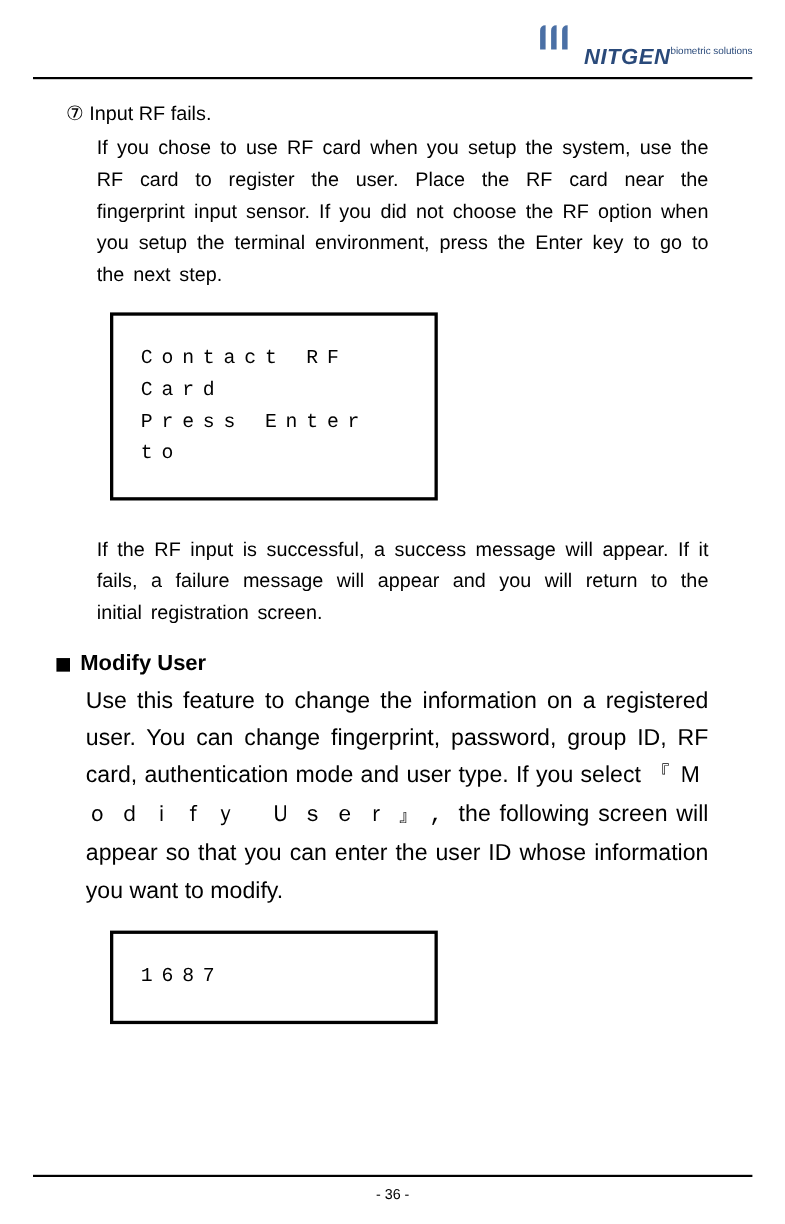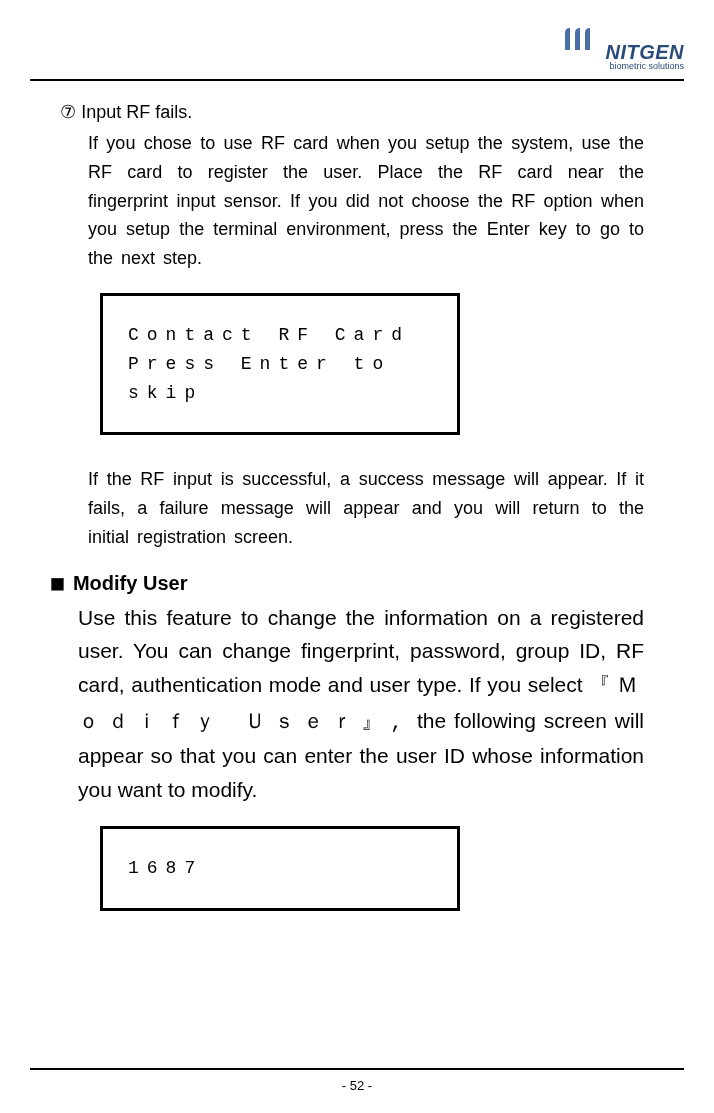--- a/index.html
+++ b/index.html
@@ -23,21 +23,20 @@
     .logo {
       display: flex;
       align-items: center;
       gap: 5px;
     }
     .logo-icon {
       display: inline-block;
     }
     .logo-text {
       display: flex;
-      flex-direction: column;
       line-height: 1;
       margin-top: 32px;
     }
     .logo-main {
       font-weight: bold;
       font-style: italic;
       font-size: 20px;
       color: #2a4a7a;
       letter-spacing: 0.5px;
     }
@@ -69,21 +68,21 @@
       margin-bottom: 20px;
     }
     .body-text.wide-space {
       word-spacing: 3px;
     }
     .lcd-box {
       border: 3px solid #000;
       margin-left: 40px;
       margin-bottom: 30px;
       padding: 25px 25px;
-      width: 360px;
+      width: 298px;
       font-family: 'Courier New', monospace;
       font-size: 18px;
       letter-spacing: 8px;
       line-height: 1.6;
     }
     .section-header {
       display: flex;
       align-items: center;
       font-size: 20px;
       font-weight: bold;
@@ -147,21 +146,20 @@
   <div class="step-header">
     <span>⑦</span>
     <span class="step-title">Input RF fails.</span>
   </div>
 
   <p class="body-text wide-space">If you chose to use RF card when you setup the system, use the RF card to register the user. Place the RF card near the fingerprint input sensor. If you did not choose the RF option when you setup the terminal environment, press the Enter key to go to the next step.</p>
 
   <div class="lcd-box">
     <div>Contact RF Card</div>
     <div>Press Enter to</div>
-    <div>skip</div>
   </div>
 
   <p class="body-text wide-space">If the RF input is successful, a success message will appear. If it fails, a failure message will appear and you will return to the initial registration screen.</p>
 
   <div class="section-header">
     <span class="bullet">◼</span>
     <span>Modify User</span>
   </div>
 
   <p class="section-body">
@@ -171,14 +169,14 @@
   </p>
 
   <div class="lcd-box">
     <div>1687</div>
   </div>
 
 </div>
 
 <div class="footer">
   <hr class="footer-divider">
-  <div class="page-number">- 52 -</div>
+  <div class="page-number">- 36 -</div>
 </div>
 
 </body></html>

